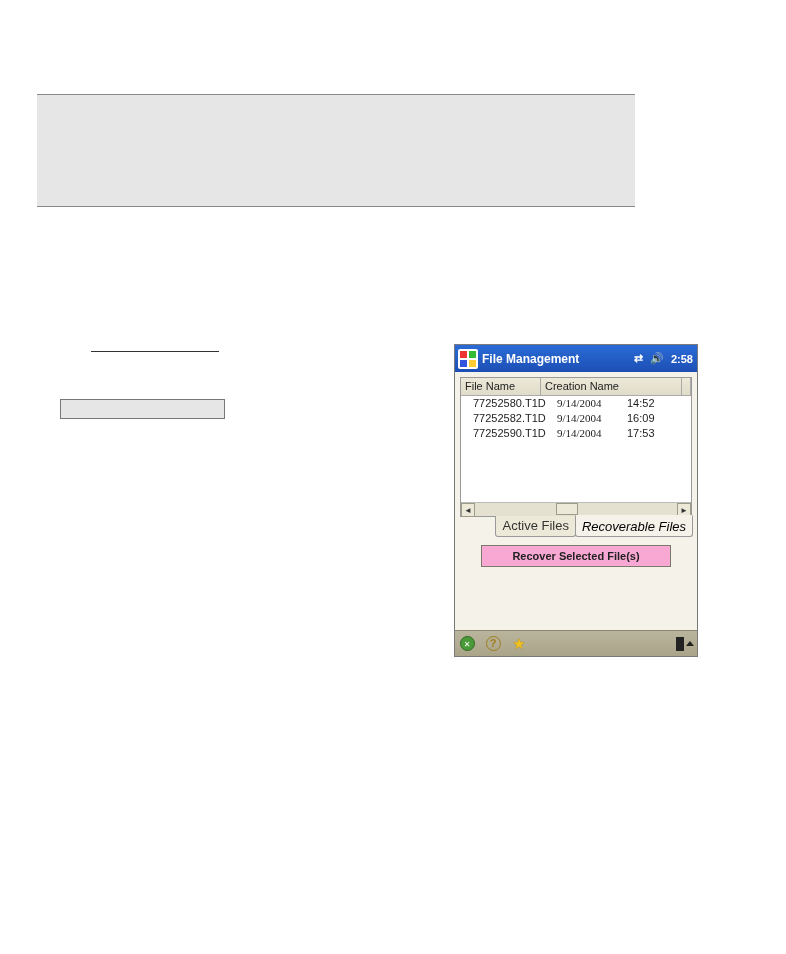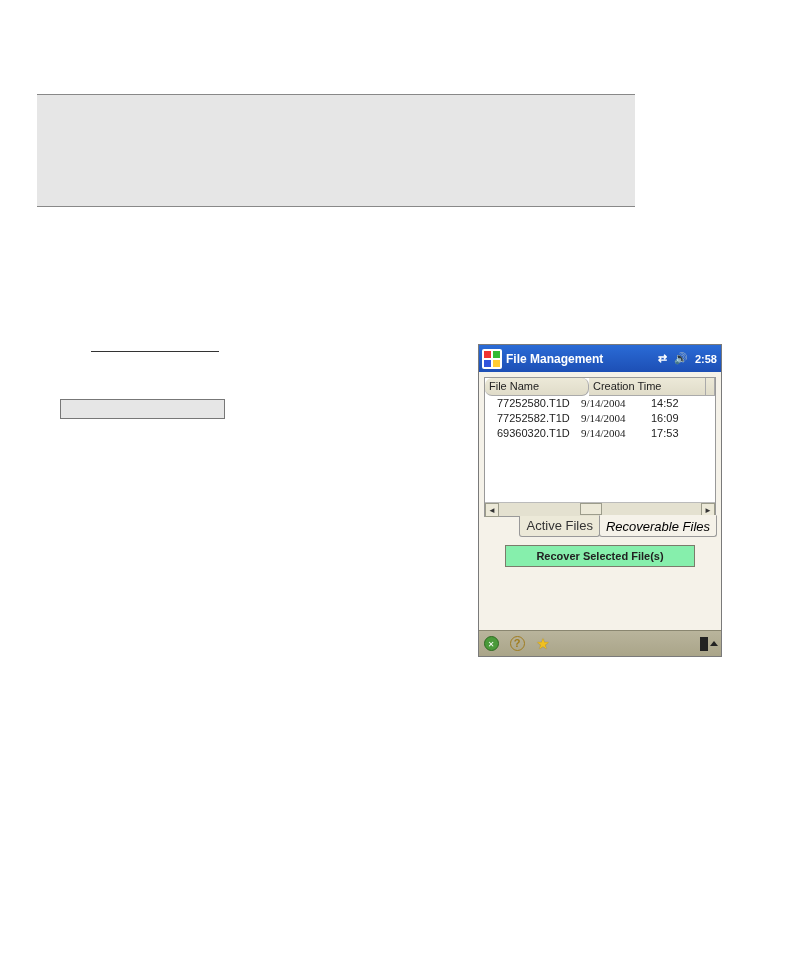--- a/index.html
+++ b/index.html
@@ -34,21 +34,21 @@
     top: 399px;
     width: 165px;
     height: 20px;
     background: #e6e6e6;
     border: 1px solid #777;
   }
 
   
   .pda {
     position: absolute;
-    left: 478px;
+    left: 454px;
     top: 344px;
     width: 244px;
     background: #f5f2e9;
     border: 1px solid #7a7a7a;
   }
 
   
   .titlebar {
     height: 27px;
     background: linear-gradient(#2a6bd6, #1d4fb5);
@@ -105,21 +105,21 @@
     color:#222;
   }
   .lh {
     border-right:1px solid #aaa;
     border-bottom:1px solid #aaa;
     background: linear-gradient(#ece9d8, #e0dcc9);
     padding: 2px 4px;
     overflow:hidden;
     white-space:nowrap;
   }
-  .lh.col-name { width: 104px; border-radius: 7px; }
+  .lh.col-name { width: 80px; }
   .lh.col-time { flex:1; }
   .lh.col-extra { width: 8px; }
 
   .list-body {
     flex:1;
     overflow:hidden;
     font-size:11px;
     color:#222;
   }
   .row {
@@ -184,21 +184,21 @@
     margin-top:-1px;
     padding-top:3px;
     font-style:italic;
   }
 
   .recover-btn {
     display:block;
     margin: 8px auto 0 auto;
     width: 190px;
     height: 22px;
-    background:#86efac;
+    background:#f9a8d4;
     border:1px solid #7b7b6b;
     font-size:11px;
     font-weight:bold;
     color:#222;
   }
 
   .content-lower-pad { height: 58px; }
 
   
   .bottombar {
@@ -265,42 +265,42 @@
     <div class="title-icon">⇄</div>
     <div class="title-icon">🔊</div>
     <div class="title-icon">2:58</div>
   </div>
 
   <div class="content">
 
     <div class="listview">
       <div class="list-headers">
         <div class="lh col-name">File Name</div>
-        <div class="lh col-time">Creation Time</div>
+        <div class="lh col-time">Creation Name</div>
         <div class="lh col-extra"></div>
       </div>
       <div class="list-body">
         <div class="row">
           <div class="cell-name">77252580.T1D</div>
           <div class="cell-time">
             <span class="ct-date">9/14/2004</span>
             <span class="ct-hhmm">14:52</span>
           </div>
           <div class="cell-extra"></div>
         </div>
         <div class="row">
           <div class="cell-name">77252582.T1D</div>
           <div class="cell-time">
             <span class="ct-date">9/14/2004</span>
             <span class="ct-hhmm">16:09</span>
           </div>
           <div class="cell-extra"></div>
         </div>
         <div class="row">
-          <div class="cell-name">69360320.T1D</div>
+          <div class="cell-name">77252590.T1D</div>
           <div class="cell-time">
             <span class="ct-date">9/14/2004</span>
             <span class="ct-hhmm">17:53</span>
           </div>
           <div class="cell-extra"></div>
         </div>
       </div>
       <div class="hscroll">
         <div class="hs-btn">◄</div>
         <div class="hs-track">

